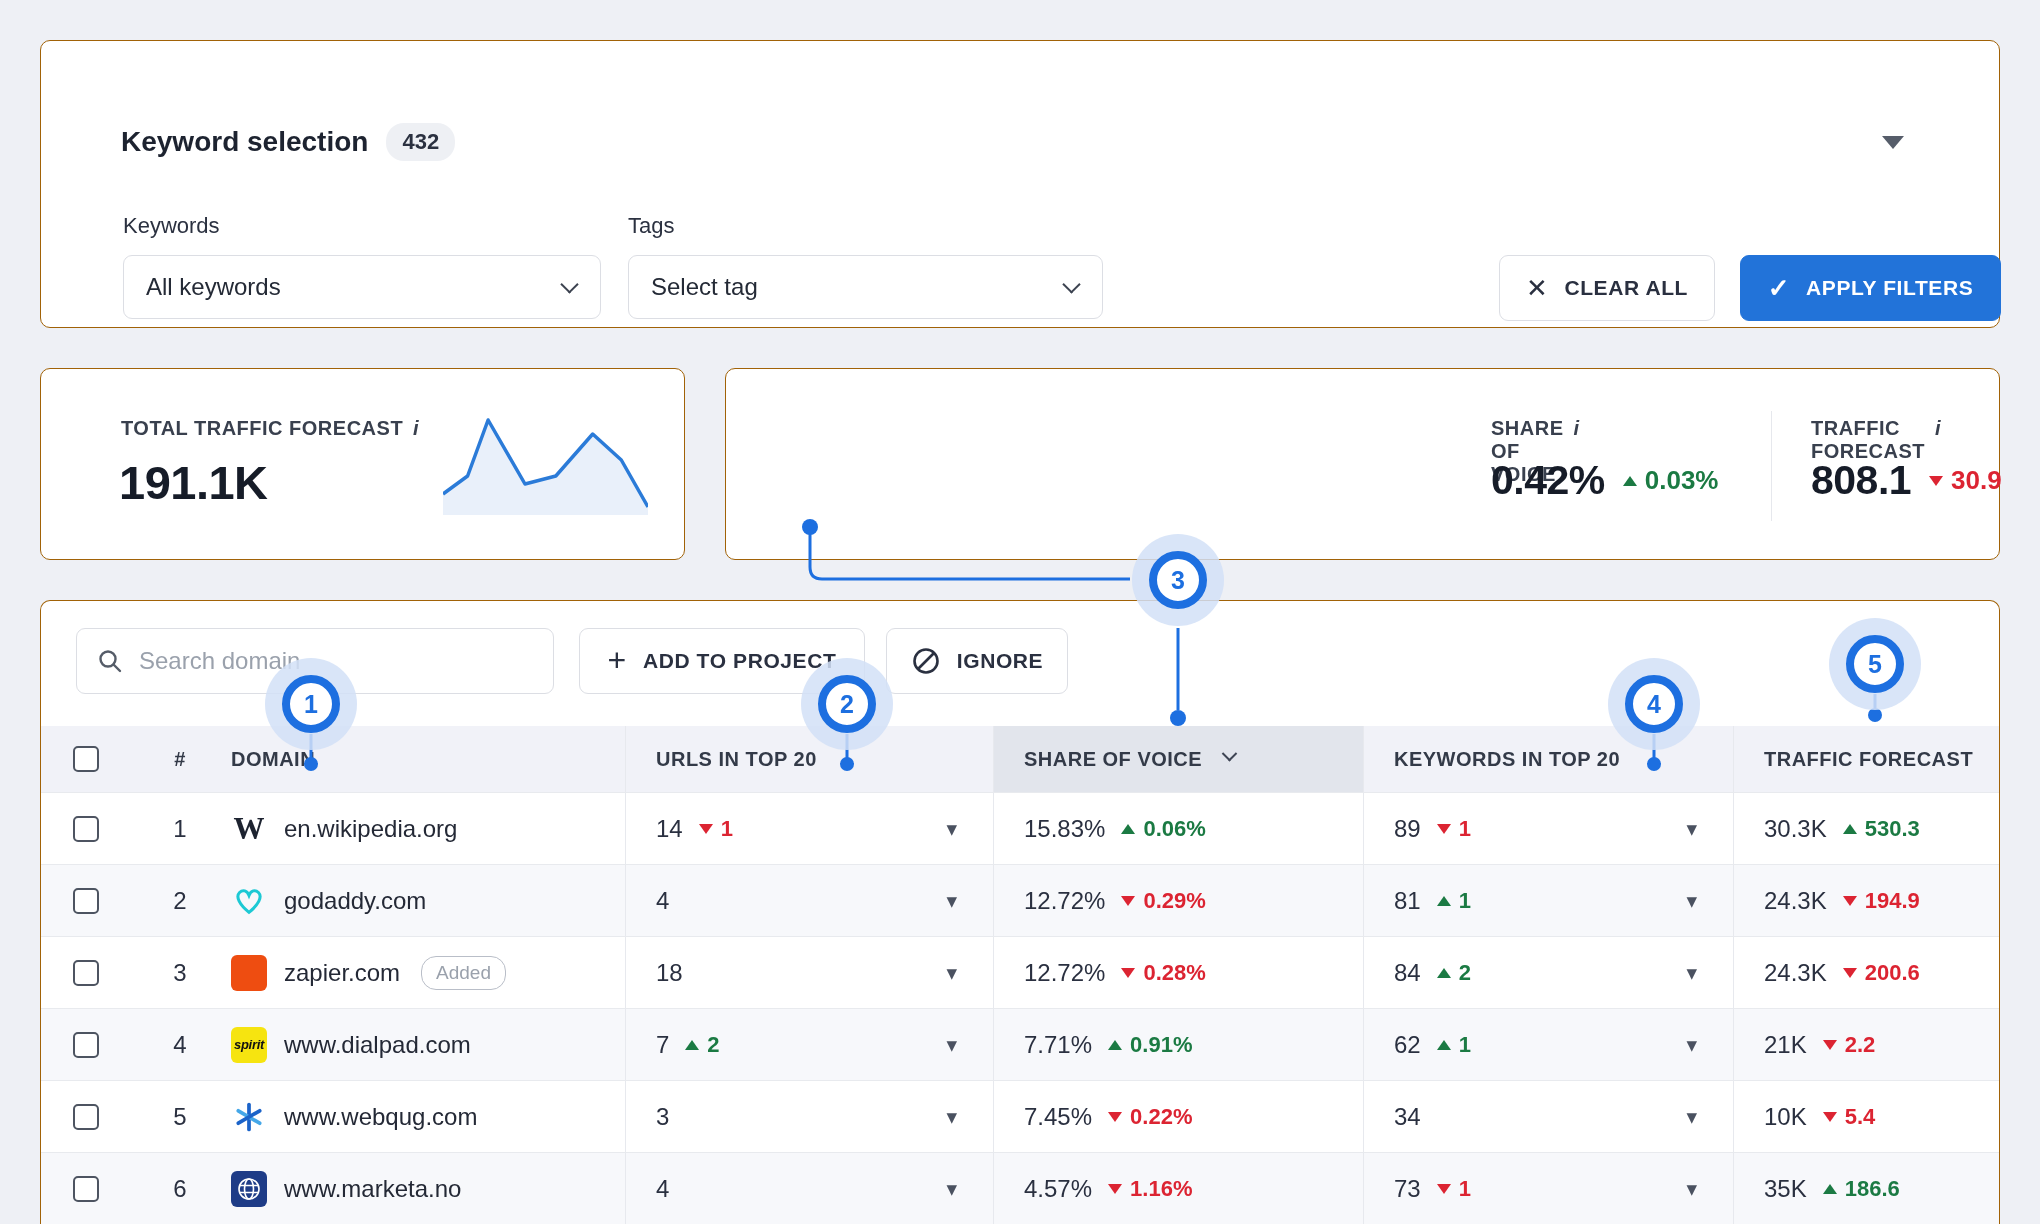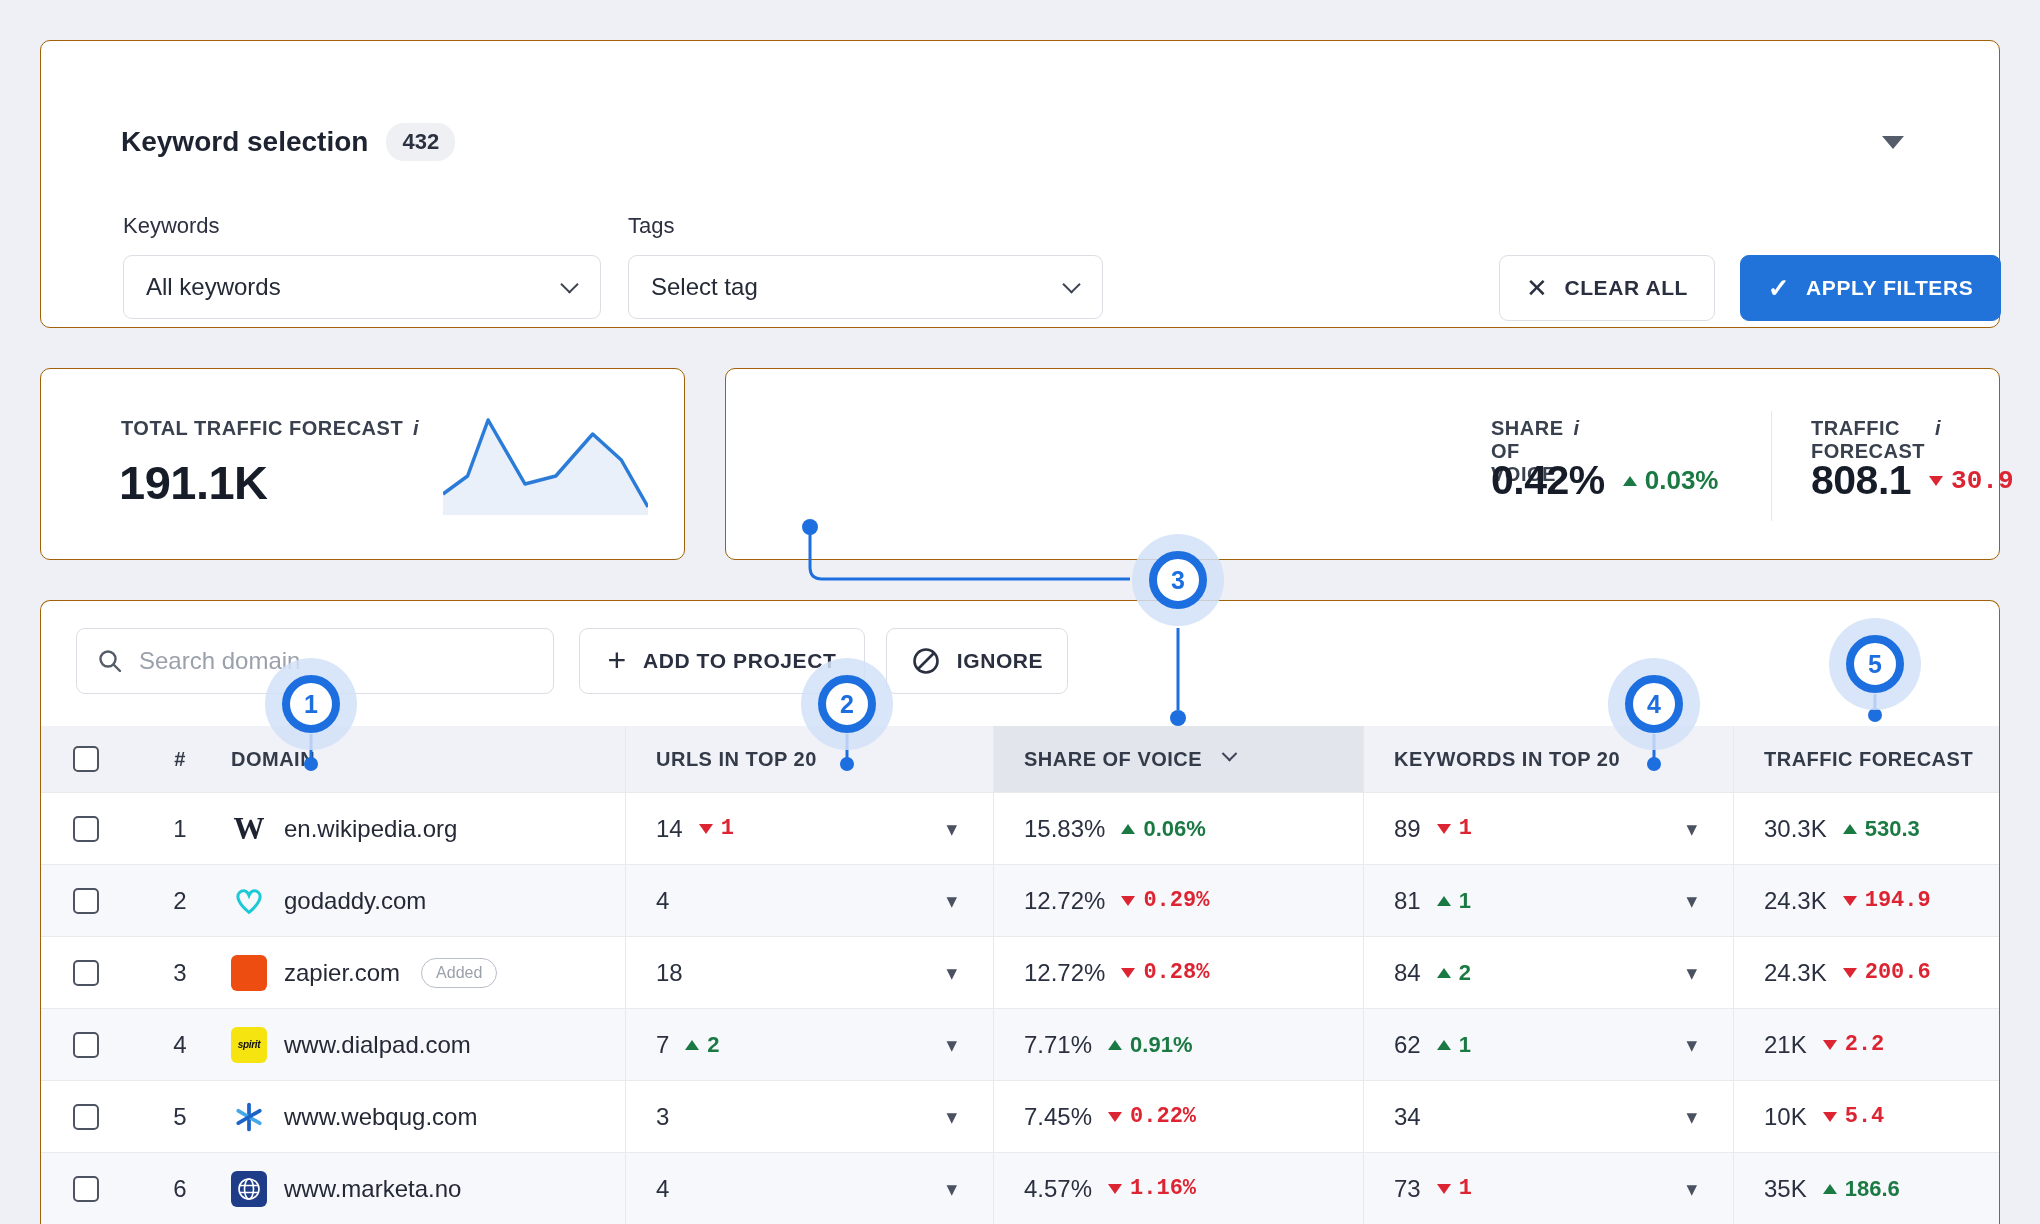--- a/index.html
+++ b/index.html
@@ -44,21 +44,21 @@
   .m1{left:765px;} .m2{left:1085px;} .m3{left:1405px;} .m4{left:1725px;}
   .vdiv{position:absolute;top:42px;width:1px;height:110px;background:#e6e8ed;}
   .vd1{left:1045px;}
   .metric .chg-val{font-size:26px;font-weight:700;}
 
   
   .chg{display:inline-flex;align-items:center;gap:8px;}
   .tri{width:0;height:0;display:inline-block;}
   .chg.up .tri{border-left:7px solid transparent;border-right:7px solid transparent;border-bottom:10px solid var(--green);}
   .chg.down .tri{border-left:7px solid transparent;border-right:7px solid transparent;border-top:10px solid var(--red);}
-  .chg.up .chg-val{color:var(--green);} .chg.down .chg-val{color:var(--red);font-family:Liberation Mono, monospace;}
+  .chg.up .chg-val{color:var(--green);} .chg.down .chg-val{color:var(--red);}
 
   
   .card-table{left:40px;top:600px;width:1960px;height:660px;border-bottom:none;border-radius:10px 10px 0 0;}
   .toolbar{position:absolute;left:0;top:0;width:100%;height:125px;}
   .search-box{position:absolute;left:35px;top:27px;width:478px;height:66px;border:1px solid var(--border);border-radius:9px;display:flex;align-items:center;gap:16px;padding:0 20px;background:#fff;}
   .search-box input{border:none;outline:none;font-size:24px;color:#242a36;flex:1;min-width:0;}
   .search-box input::placeholder{color:#9aa1ac;}
   .tbtn{position:absolute;top:27px;height:66px;background:#fff;border:1px solid var(--border);border-radius:9px;display:flex;align-items:center;justify-content:center;gap:16px;font-size:21px;font-weight:600;letter-spacing:.6px;color:#2a3040;cursor:pointer;}
   .btn-add{left:538px;width:286px;} .btn-ignore{left:845px;width:182px;}
   .plus-glyph{font-size:32px;font-weight:400;line-height:1;margin-top:-3px;}
@@ -73,24 +73,24 @@
   .hcell.sorted{background:#e2e5ec;}
   .pad{padding-left:30px;}
   .sort-chev{width:11px;height:11px;border-right:2.5px solid #3e4554;border-bottom:2.5px solid #3e4554;transform:rotate(45deg) translate(-2px,-2px);margin-left:22px;margin-top:-6px;}
   .checkbox{width:26px;height:26px;border:2px solid #4d5461;border-radius:5px;background:#fff;margin-left:32px;flex:none;cursor:pointer;}
   .rankbox{width:34px;margin-left:64px;text-align:center;flex:none;}
   .dombox{margin-left:34px;display:flex;align-items:center;gap:17px;}
   .favicon{width:36px;height:36px;border-radius:6px;flex:none;display:flex;align-items:center;justify-content:center;}
   .fav-wiki{font-family:"Liberation Serif",serif;font-size:31px;font-weight:600;color:#1d2330;background:#fff;}
   .fav-zapier{background:#ee4d11;}
   .fav-dialpad{background:#f6e410;}
-  .fav-dialpad span{font-size:10px;font-weight:800;font-style:italic;color:#111;letter-spacing:-.3px;}
+  .fav-dialpad span{font-size:13px;font-weight:800;font-style:italic;color:#111;letter-spacing:-.3px;}
   .fav-marketa{background:#1e3c87;}
   .domain-name{font-size:24px;color:#242936;}
-  .added-badge{border:1px solid #b9bec8;border-radius:15px;padding:5px 14px;font-size:16px;color:#9aa1ac;margin-left:4px;}
+  .added-badge{border:1px solid #b9bec8;border-radius:15px;padding:5px 14px;font-size:19px;color:#9aa1ac;margin-left:4px;}
   .cell .val{font-weight:400;color:#2a3040;}
   .cell .chg{margin-left:16px;}
   .cell .chg-val{font-size:22px;font-weight:700;}
   .row-caret{position:absolute;right:36px;font-size:21px;color:#4a5160;cursor:pointer;}
 
   
   .overlay{position:absolute;left:0;top:0;width:2040px;height:1224px;pointer-events:none;}
   .callout{position:absolute;width:92px;height:92px;transform:translate(-50%,-50%);pointer-events:none;}
   .callout .halo{position:absolute;inset:0;border-radius:50%;background:var(--halo);opacity:.85;}
   .callout .ring{position:absolute;left:50%;top:50%;transform:translate(-50%,-50%);width:58px;height:58px;border-radius:50%;background:#fff;border:8px solid var(--ring);display:flex;align-items:center;justify-content:center;font-size:25px;font-weight:700;color:var(--ring);}

